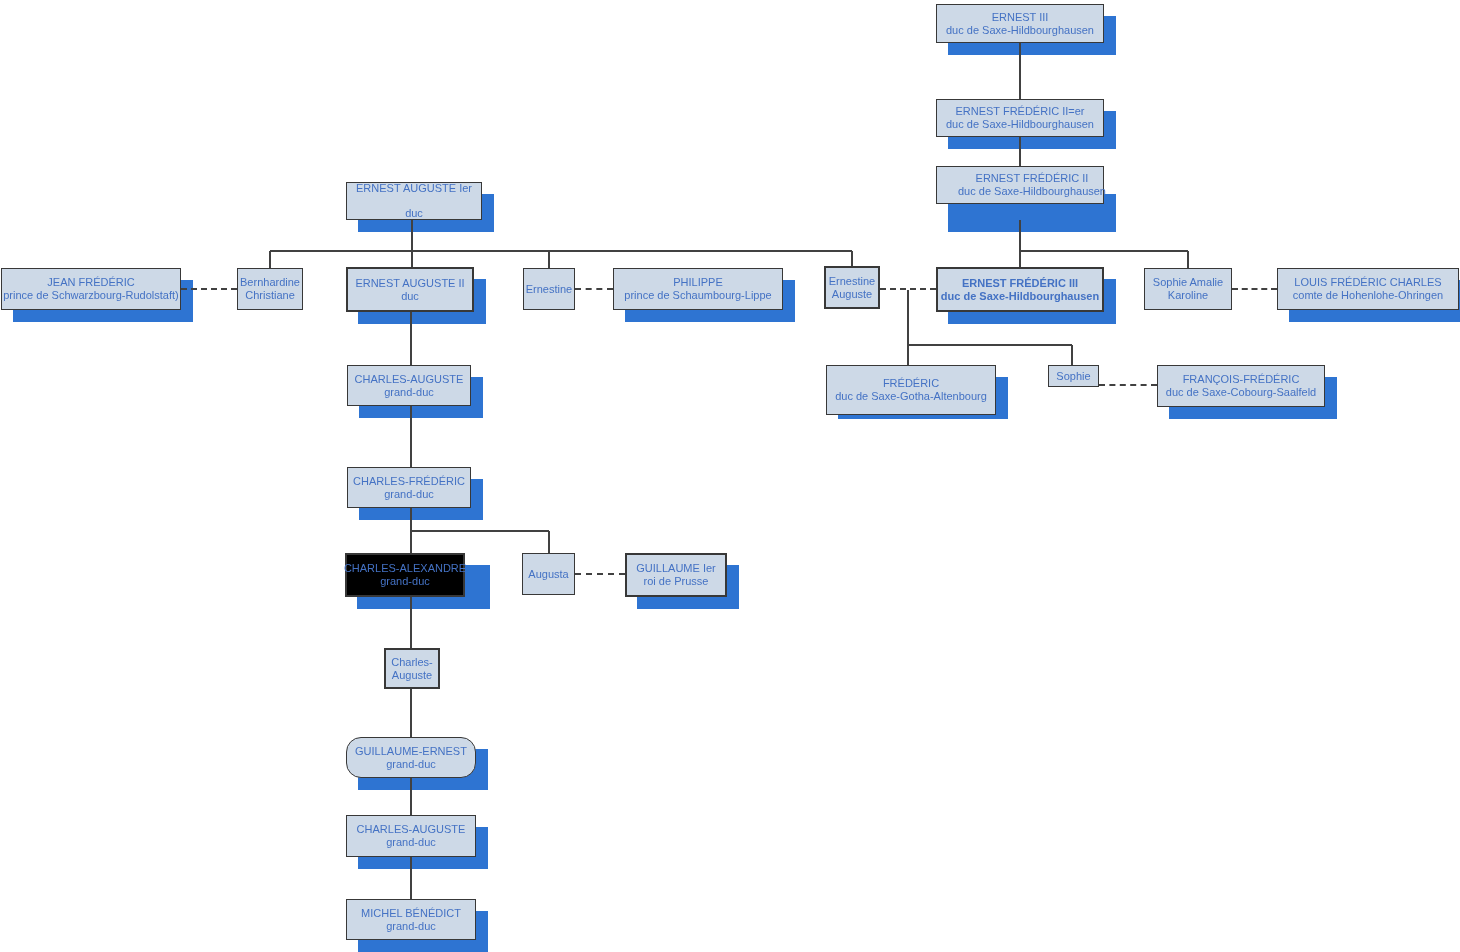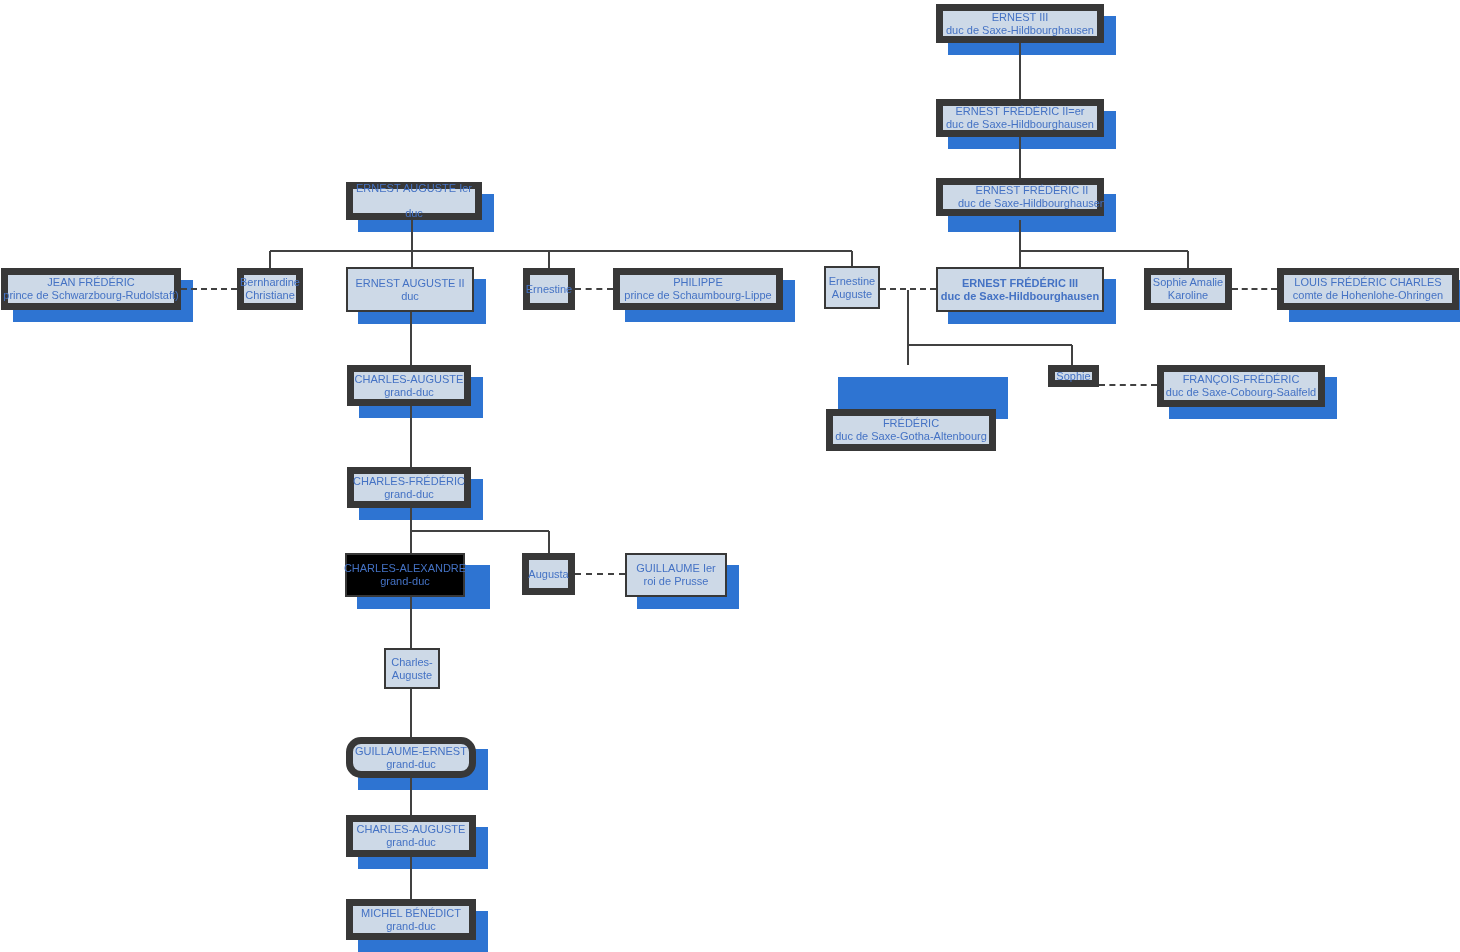--- a/index.html
+++ b/index.html
@@ -7,21 +7,21 @@
     position:relative;
     overflow:hidden;
     font-family:"Liberation Sans", sans-serif;
   }
   .shadow{position:absolute;z-index:1;}
   .conn{position:absolute;z-index:2;}
   .node{
     position:absolute;z-index:3;box-sizing:border-box;
     display:flex;flex-direction:column;align-items:center;justify-content:center;
     text-align:center;font-size:11px;line-height:13px;
-    border:7px solid #6d28d9;
+    border:1px solid #6d28d9;
   }
   .node.thick{border-width:2px;}
   .lbl{white-space:nowrap;}
 </style>
 </head>
 <body>
 
 <div id="canvas" style="width: 1460px; height: 952px; background: rgb(255, 255, 255);">
     <div class="shadow" style="left: 948px; top: 16px; width: 168px; height: 39px; background: rgb(46, 116, 210);"></div>
     <div class="shadow" style="left: 948px; top: 111px; width: 168px; height: 38px; background: rgb(46, 116, 210);"></div>
@@ -70,21 +70,21 @@
     <div class="conn" style="left: 1099px; top: 384px; width: 58px; height: 0px; border-top: 2px dashed rgb(65, 65, 65);"></div>
     <div class="conn" style="left: 575px; top: 573px; width: 50px; height: 0px; border-top: 2px dashed rgb(65, 65, 65);"></div>
     <div class="node" style="left: 936px; top: 4px; width: 168px; height: 39px; background: rgb(205, 217, 231); border-color: rgb(56, 56, 56); color: rgb(68, 114, 196);">
       <div class="lbl">ERNEST III</div>
       <div class="lbl">duc  de Saxe-Hildbourghausen</div>
     </div>
     <div class="node" style="left: 936px; top: 99px; width: 168px; height: 38px; background: rgb(205, 217, 231); border-color: rgb(56, 56, 56); color: rgb(68, 114, 196);">
       <div class="lbl">ERNEST FRÉDÉRIC II=er</div>
       <div class="lbl">duc de Saxe-Hildbourghausen</div>
     </div>
-    <div class="node" style="left: 936px; top: 178px; width: 168px; height: 38px; background: rgb(205, 217, 231); border-color: rgb(56, 56, 56); color: rgb(68, 114, 196); padding-left: 24px;">
+    <div class="node" style="left: 936px; top: 166px; width: 168px; height: 38px; background: rgb(205, 217, 231); border-color: rgb(56, 56, 56); color: rgb(68, 114, 196); padding-left: 24px;">
       <div class="lbl">ERNEST FRÉDÉRIC II</div>
       <div class="lbl">duc de Saxe-Hildbourghausen</div>
     </div>
     <div class="node" style="left: 346px; top: 182px; width: 136px; height: 38px; background: rgb(205, 217, 231); border-color: rgb(56, 56, 56); color: rgb(68, 114, 196); gap: 12px;">
       <div class="lbl">ERNEST AUGUSTE Ier</div>
       <div class="lbl">duc</div>
     </div>
     <div class="node" style="left: 1px; top: 268px; width: 180px; height: 42px; background: rgb(205, 217, 231); border-color: rgb(56, 56, 56); color: rgb(68, 114, 196);">
       <div class="lbl">JEAN FRÉDÉRIC</div>
       <div class="lbl">prince de Schwarzbourg-Rudolstaft)</div>
@@ -113,21 +113,21 @@
       <div class="lbl">duc de Saxe-Hildbourghausen</div>
     </div>
     <div class="node" style="left: 1144px; top: 268px; width: 88px; height: 42px; background: rgb(205, 217, 231); border-color: rgb(56, 56, 56); color: rgb(68, 114, 196);">
       <div class="lbl">Sophie Amalie</div>
       <div class="lbl">Karoline</div>
     </div>
     <div class="node" style="left: 1277px; top: 268px; width: 182px; height: 42px; background: rgb(205, 217, 231); border-color: rgb(56, 56, 56); color: rgb(68, 114, 196);">
       <div class="lbl">LOUIS FRÉDÉRIC CHARLES</div>
       <div class="lbl">comte de Hohenlohe-Ohringen</div>
     </div>
-    <div class="node" style="left: 826px; top: 365px; width: 170px; height: 42px; background: rgb(205, 217, 231); border-color: rgb(56, 56, 56); color: rgb(68, 114, 196); margin-top: 44px;">
+    <div class="node" style="left: 826px; top: 365px; width: 170px; height: 50px; background: rgb(205, 217, 231); border-color: rgb(56, 56, 56); color: rgb(68, 114, 196);">
       <div class="lbl">FRÉDÉRIC</div>
       <div class="lbl">duc de Saxe-Gotha-Altenbourg</div>
     </div>
     <div class="node" style="left: 1048px; top: 365px; width: 51px; height: 22px; background: rgb(205, 217, 231); border-color: rgb(56, 56, 56); color: rgb(68, 114, 196);">
       <div class="lbl">Sophie</div>
     </div>
     <div class="node" style="left: 1157px; top: 365px; width: 168px; height: 42px; background: rgb(205, 217, 231); border-color: rgb(56, 56, 56); color: rgb(68, 114, 196);">
       <div class="lbl">FRANÇOIS-FRÉDÉRIC</div>
       <div class="lbl">duc de Saxe-Cobourg-Saalfeld</div>
     </div>

